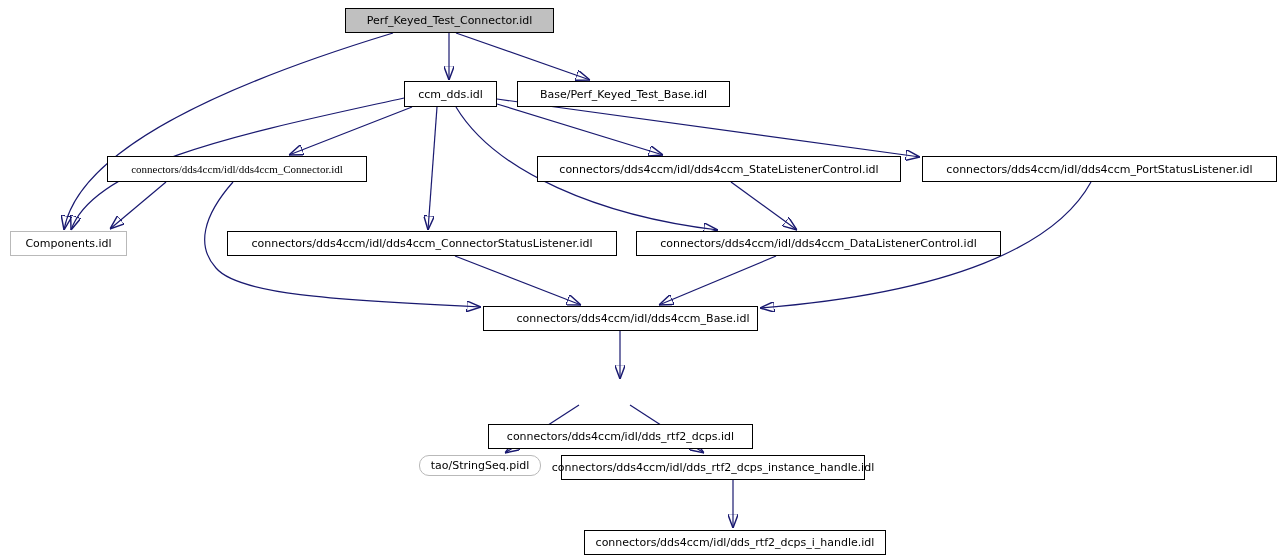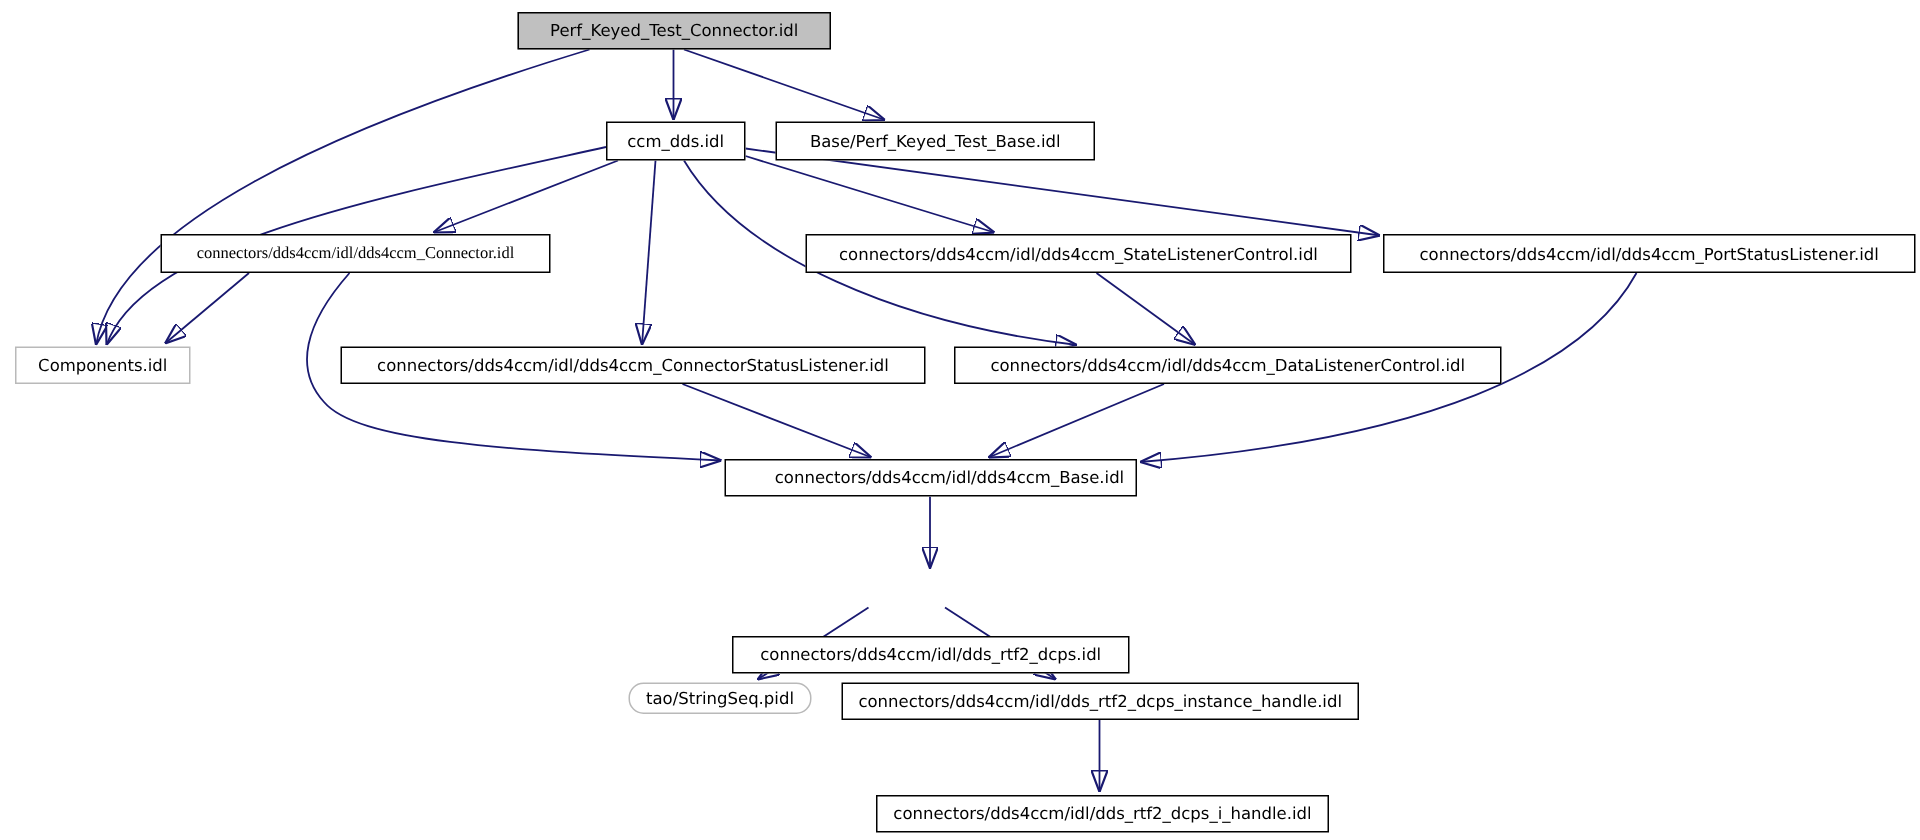--- a/index.html
+++ b/index.html
@@ -24,21 +24,21 @@
   .n-baseperf  {left:517px;top:81px; width:213px;height:26px;}
   .n-connector {left:107px;top:156px;width:260px;height:26px;font-family:Liberation Serif, serif;}
   .n-state     {left:537px;top:156px;width:364px;height:26px;}
   .n-port      {left:922px;top:156px;width:355px;height:26px;}
   .n-components{left:10px; top:231px;width:117px;height:25px;}
   .n-connstat  {left:227px;top:231px;width:390px;height:25px;}
   .n-datactrl  {left:636px;top:231px;width:365px;height:25px;}
   .n-base      {left:483px;top:306px;width:275px;height:25px;padding-left:25px;}
   .n-dcps      {left:488px;top:380px;width:265px;height:25px;margin-top:44px;}
   .n-stringseq {left:419px;top:455px;width:122px;height:21px;border-radius:10px;}
-  .n-instance  {left:561px;top:455px;width:345px;height:25px;}
+  .n-instance  {left:561px;top:455px;width:304px;height:25px;}
   .n-ihandle   {left:584px;top:530px;width:302px;height:25px;}
 </style>
 </head>
 <body>
 
 <div class="canvas">
 
   <svg class="edges" viewBox="0 0 1280 560" xmlns="http://www.w3.org/2000/svg">
     <defs>
       <marker id="arrow" viewBox="0 0 12 9" refX="12" refY="4.5" markerWidth="12" markerHeight="9" orient="auto">

